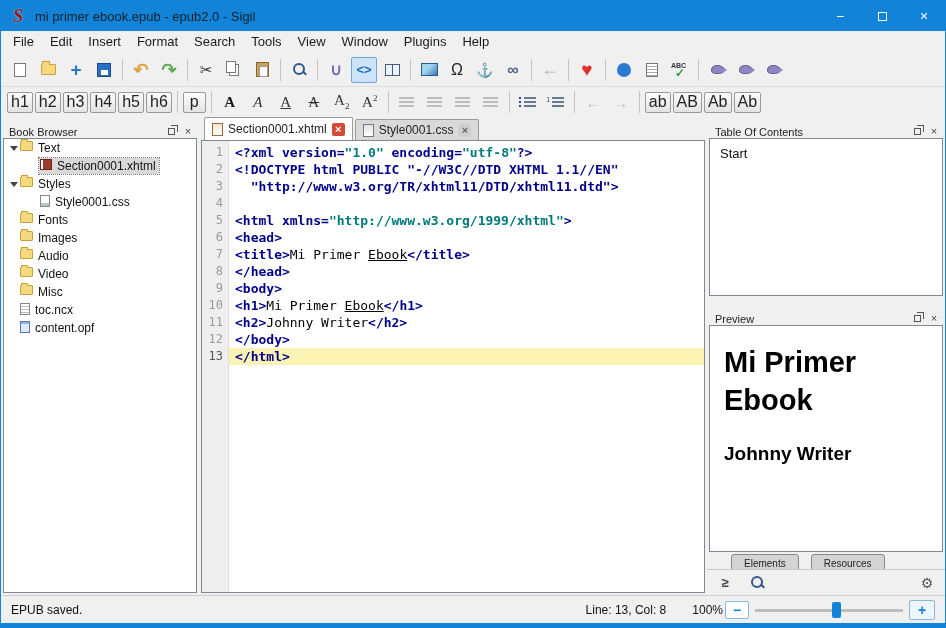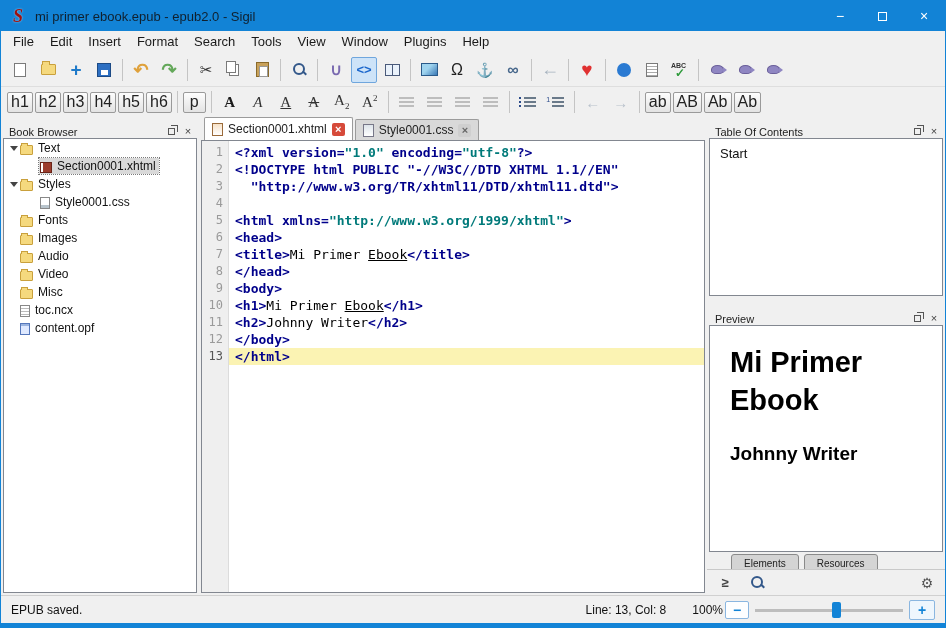--- a/index.html
+++ b/index.html
@@ -89,21 +89,21 @@
   .dock-btn { width:14px; height:14px; display:flex; align-items:center; justify-content:center;
     color:#444; font-size:11px; margin-left:3px; }
   .float-glyph { width:7px; height:7px; border:1px solid #555; box-shadow:2px -2px 0 0 #f0f0f0, 3px -3px 0 0 #555; }
 
   .left-dock { width:198px; flex:none; display:flex; flex-direction:column; }
   .panel-body { background:#fff; border:1px solid #828790; margin:0 2px 2px 2px; flex:1; overflow:hidden; }
 
   .tree-row { height:18px; display:flex; align-items:center; font-size:12px; color:#111; }
   .exp { width:11px; flex:none; display:flex; align-items:center; justify-content:center; }
   .exp-tri { width:0; height:0; border-left:4px solid transparent; border-right:4px solid transparent; border-top:5px solid #444; }
-  .sel-wrap { display:flex; align-items:flex-end; padding:1px 3px 1px 1px; }
+  .sel-wrap { display:flex; align-items:flex-start; padding:1px 3px 1px 1px; }
   .sel-wrap.selected { background:#d9d9d9; outline:1px dotted #7a7a7a; }
   .ic-folder { width:13px; height:10px; background:#f5d97e; border:1px solid #c9a03c; border-radius:1px;
     position:relative; margin-right:5px; flex:none; }
   .ic-folder::before { content:""; position:absolute; top:-3px; left:0; width:5px; height:2px;
     background:#f5d97e; border:1px solid #c9a03c; border-bottom:none; }
   .ic-book { width:12px; height:11px; background:#9c3c2c; border:1px solid #6a2418;
     box-shadow:inset 2px 0 0 #fff; margin-right:5px; flex:none; }
   .ic-cssfile { width:10px; height:12px; background:#fff; border:1px solid #888;
     box-shadow:inset 0 -3px 0 #b8c4cc; margin-right:5px; flex:none; }
   .ic-ncx { width:10px; height:12px; background:repeating-linear-gradient(#fff 0 2px,#bbb 2px 3px);
@@ -137,25 +137,25 @@
   .tg { color:#00008b; font-weight:bold; }
   .st { color:#007a7a; font-weight:bold; }
   .tx { color:#000; }
   .sp { color:#000; text-decoration:underline; }
 
   
   .right-col { width:238px; flex:none; display:flex; flex-direction:column; min-height:0; }
   .toc-body { height:158px; flex:none; padding:6px 8px; font-size:13px; color:#111; }
   .toc-entry { padding:1px 2px; }
   .splitter { height:6px; flex:none; }
-  .preview-body { flex:1; min-height:0; padding:2px 20px; overflow:hidden; }
+  .preview-body { flex:1; min-height:0; padding:2px 14px; overflow:hidden; }
   .preview-body h1 { font-size:29px; font-weight:bold; margin:16px 0 0; line-height:1.3; color:#000; }
   .preview-body h2 { font-size:19px; font-weight:bold; margin:24px 0 0; color:#000; }
 
-  .bottom-tabs { height:15px; flex:none; display:flex; align-items:flex-start; gap:5px;
+  .bottom-tabs { height:15px; flex:none; display:flex; align-items:flex-start; gap:12px;
     padding-left:24px; overflow:hidden; }
   .btab { border:1px solid #8a8a8a; border-radius:3px 3px 0 0; background:#d4d4d4;
     font-size:10px; color:#222; padding:3px 12px 8px; }
   .bottom-bar { height:26px; flex:none; background:#f0f0f0; border-top:1px solid #c9c9c9;
     display:flex; align-items:center; padding:0 8px; gap:12px; }
   .bbtn { display:flex; align-items:center; justify-content:center; width:20px; height:20px; }
   .spacer { flex:1; }
 
   
   .statusbar { height:28px; flex:none; border-top:1px solid #d0d0d0; background:#f0f0f0;

